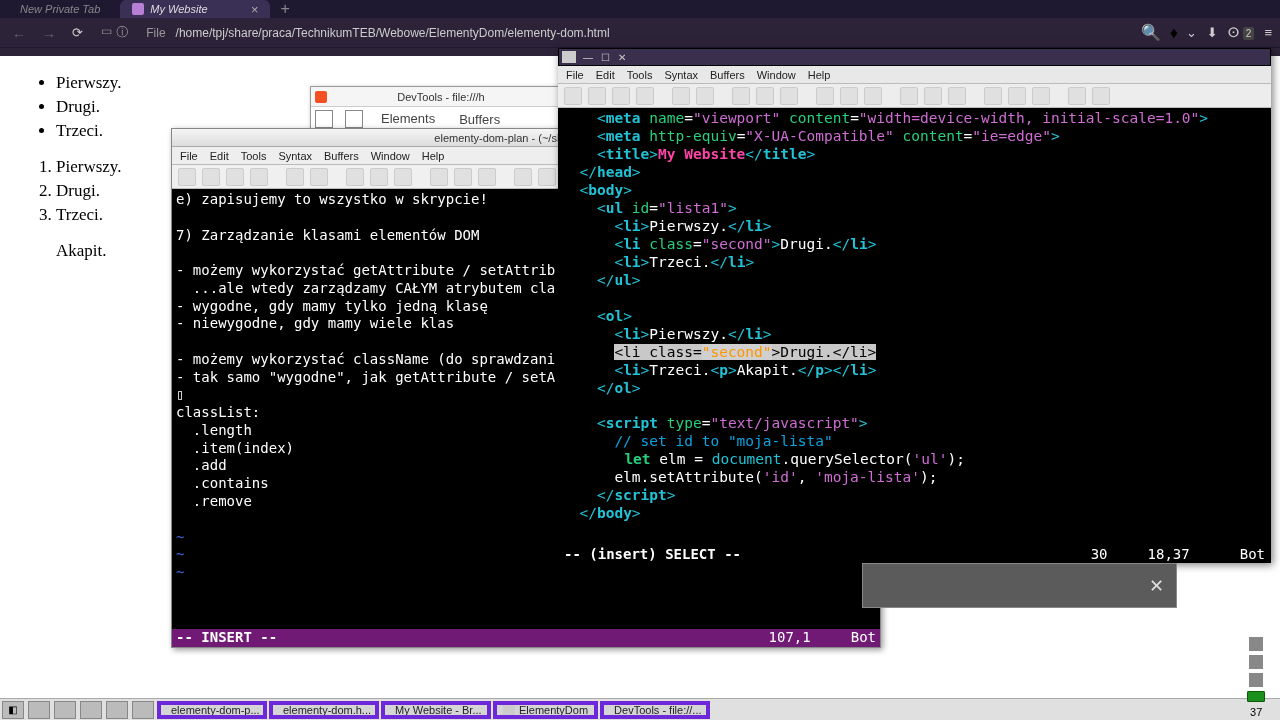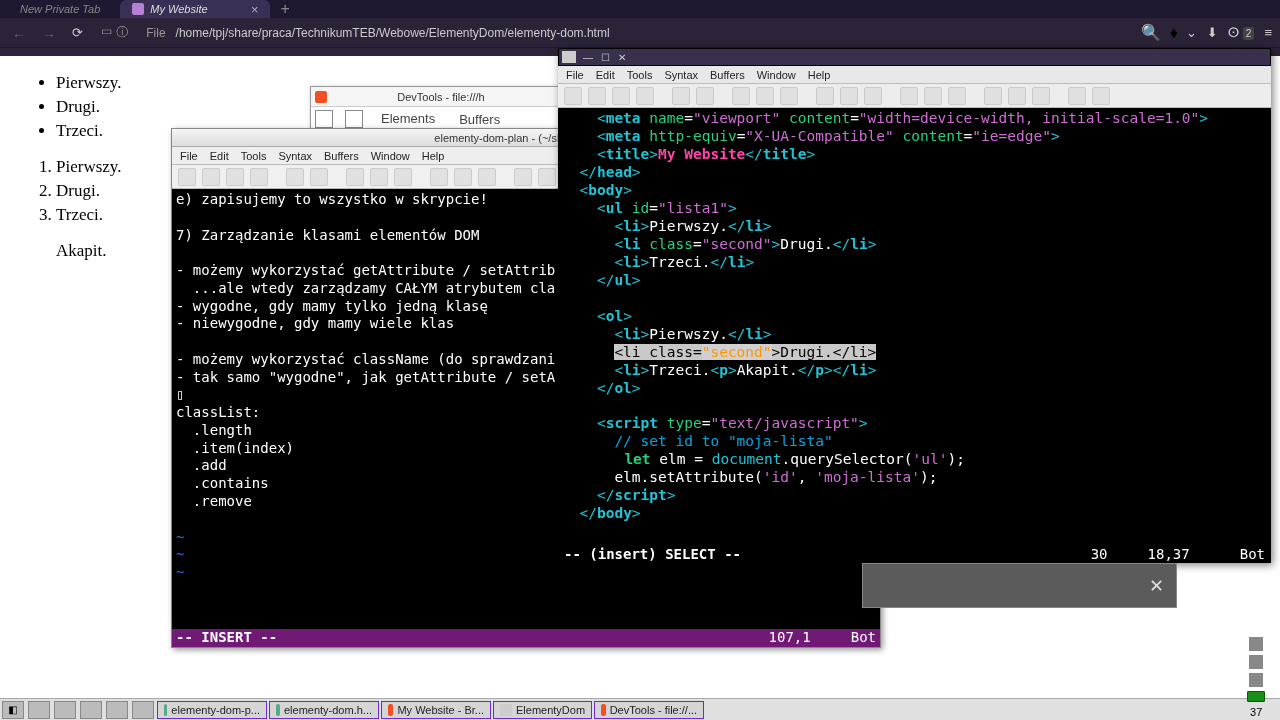--- a/index.html
+++ b/index.html
@@ -189,21 +189,21 @@
   display: flex; align-items: center; font-size: 11px;
   border-top: 1px solid #aaa;
 }
 .tb-icon {
   width: 22px; height: 18px; background: #bbb; margin: 0 2px;
   border: 1px solid #888; display: flex; align-items: center; justify-content: center;
   font-size: 10px;
 }
 .tb-item {
   height: 18px; padding: 0 6px; background: #d5d5d5;
-  border: 1px solid #6d28d9; margin: 0 1px;
+  border: 4px solid #6d28d9; margin: 0 1px;
   display: flex; align-items: center; gap: 4px;
   font-size: 11px; color: #222;
   max-width: 110px; overflow: hidden; white-space: nowrap;
 }
 .tb-item .ic { width: 12px; height: 12px; background: #5a8; border-radius: 2px; }
 .tb-item .ic.br { background: #f25022; }
 .tb-spacer { flex: 1; }
 .tb-tray { display: flex; gap: 4px; padding: 0 6px; align-items: center; font-size: 11px; flex-direction: column; }
 .tray-ic { width: 14px; height: 14px; background: #888; }
 .clock { color: #000; padding: 0 4px; margin-top: 30px; }

